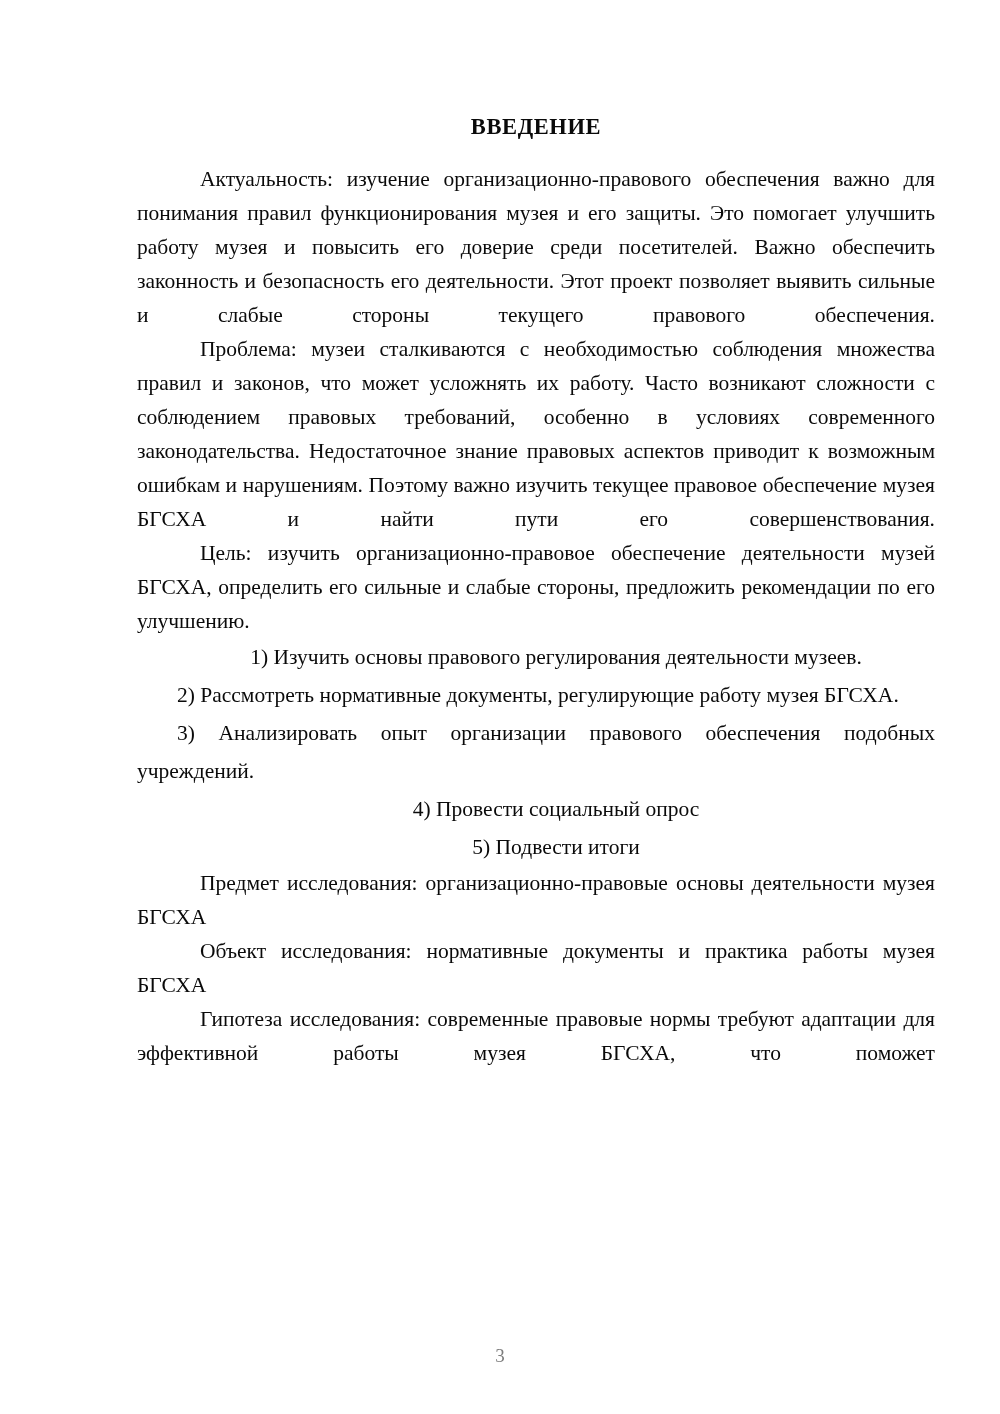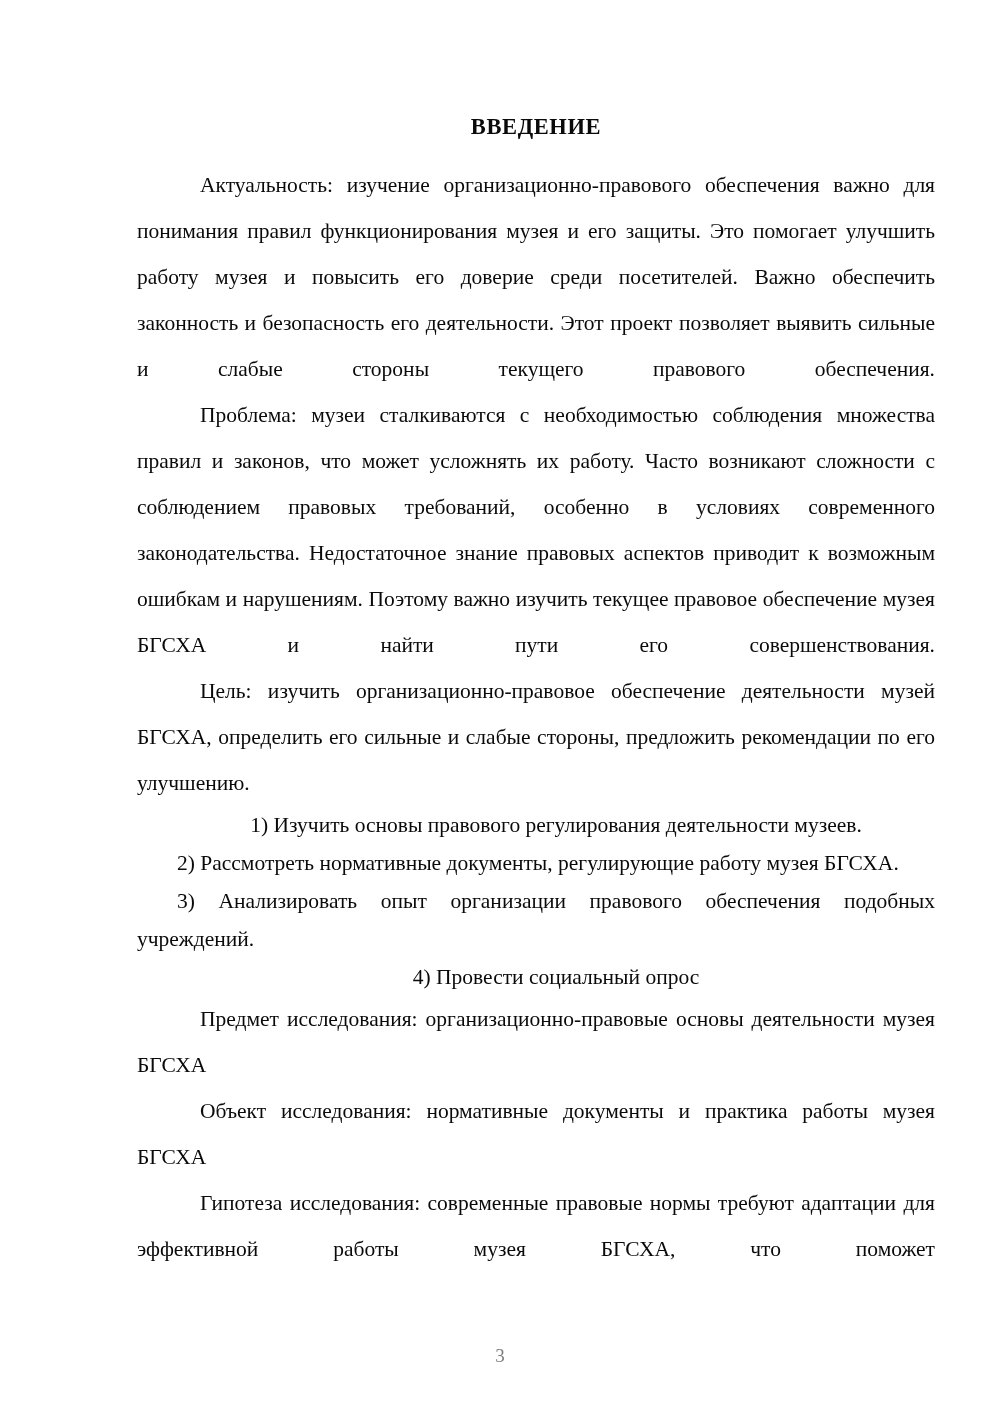--- a/index.html
+++ b/index.html
@@ -37,21 +37,21 @@
     font-size: 22.5px;
     font-weight: bold;
     text-align: center;
     letter-spacing: 0.6px;
     line-height: 38px;
     margin: 0 0 16px 0;
   }
 
   .para {
     font-size: 21.5px;
-    line-height: 46px;
+    line-height: 34px;
     text-align: justify;
     text-justify: inter-word;
     margin: 0;
     text-indent: 63px;
     hyphens: none;
     -webkit-hyphens: none;
   }
 
   .para.last-justified {
     text-align-last: justify;
@@ -98,20 +98,21 @@
 
 
     <p class="list-item flush">1) Изучить основы правового регулирования деятельности музеев.</p>
 
     <p class="list-item">2) Рассмотреть нормативные документы, регулирующие работу музея БГСХА.</p>
 
     <p class="list-item">3) Анализировать опыт организации правового обеспечения подобных учреждений.</p>
 
     <p class="list-item flush">4) Провести социальный опрос</p>
 
+    <p class="list-item flush">5) Подвести итоги</p>
 
     <p class="para">Предмет исследования: организационно-правовые основы деятельности музея БГСХА</p>
 
     <p class="para">Объект исследования: нормативные документы и практика работы музея БГСХА</p>
 
     <p class="para last-justified">Гипотеза исследования: современные правовые нормы требуют адаптации для эффективной работы музея БГСХА, что поможет</p>
 
   </div>
 
   <div class="page-number">3</div>

